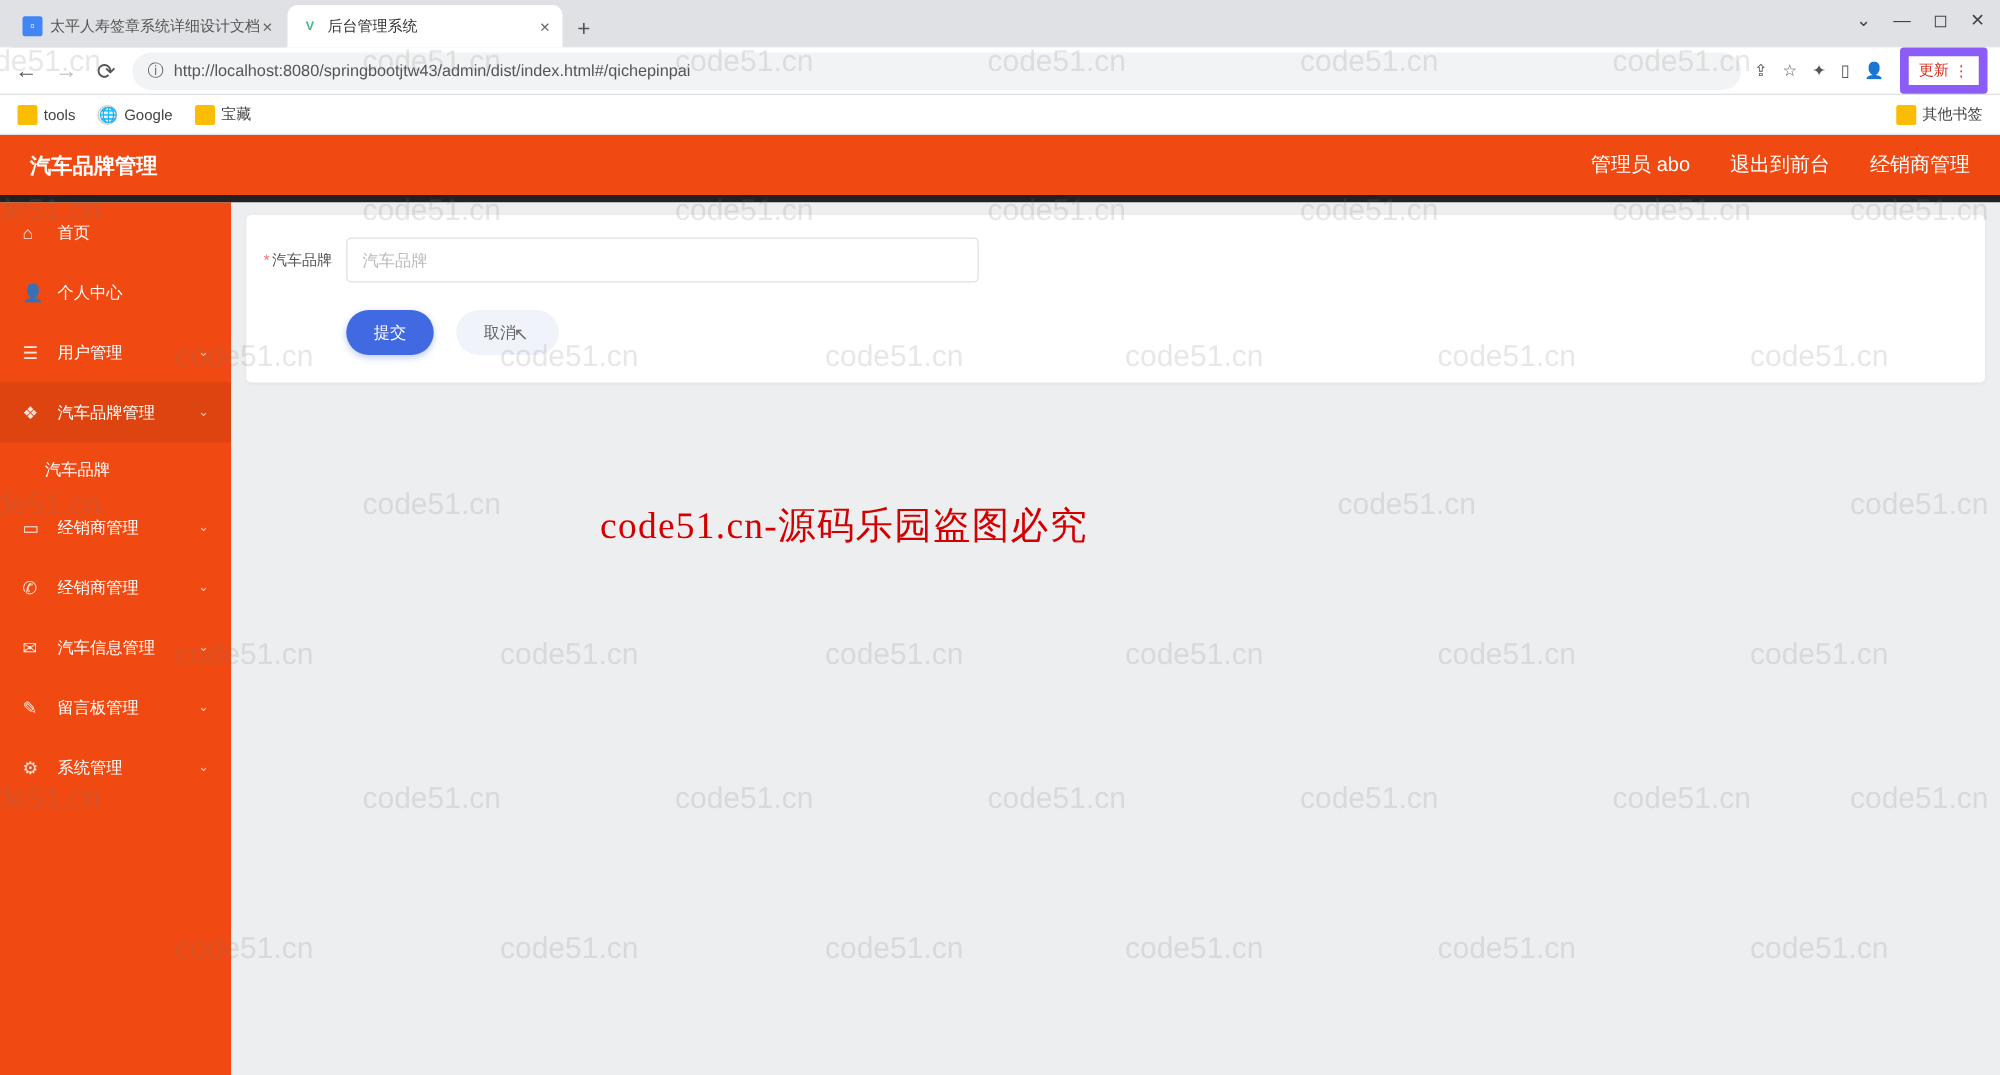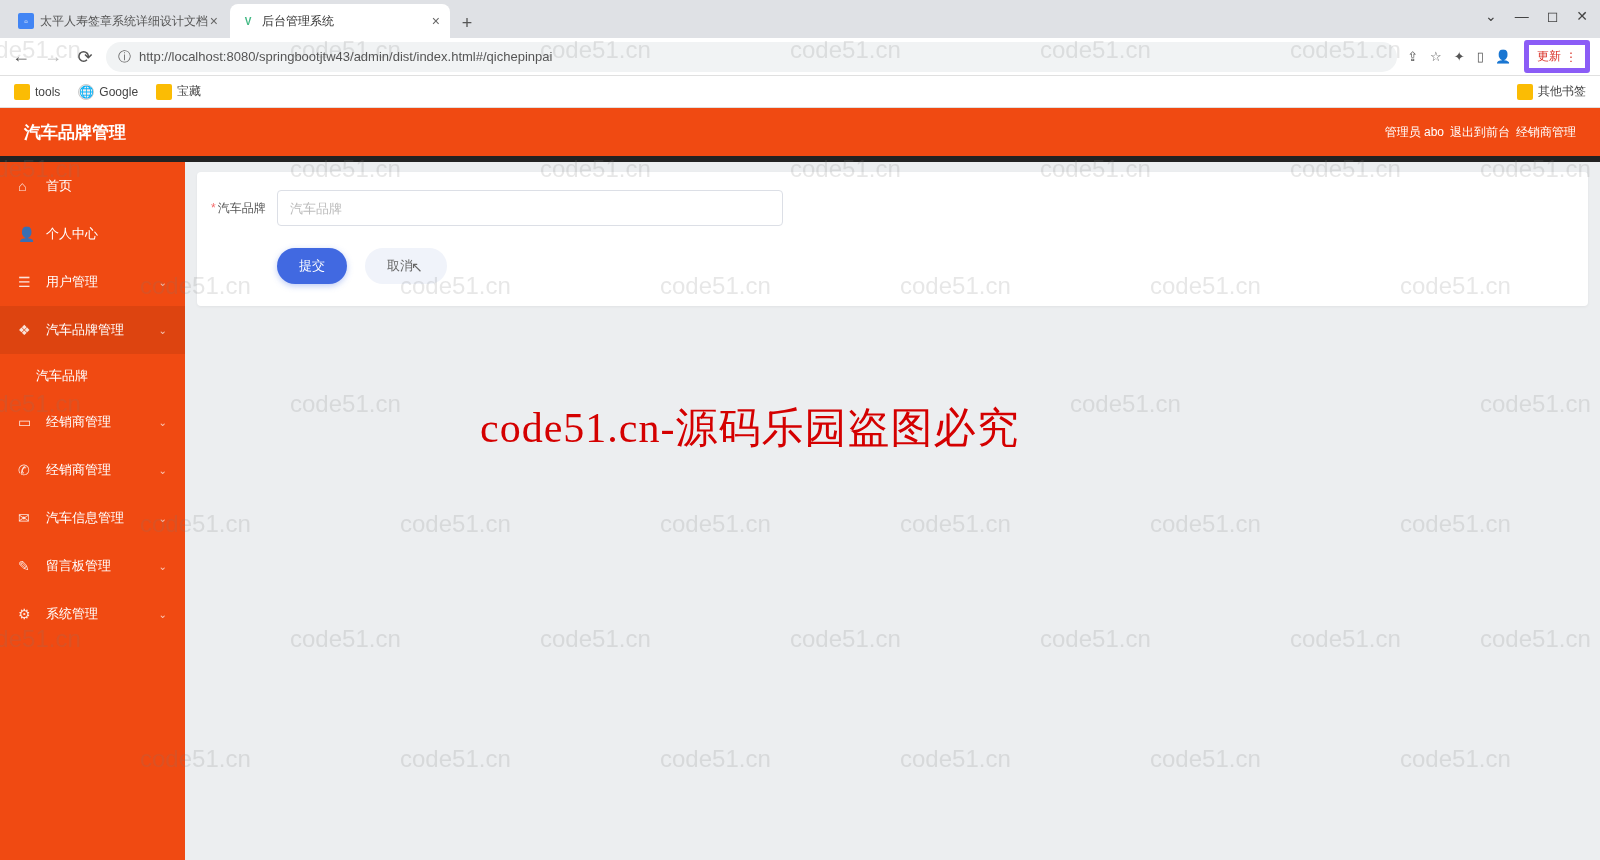--- a/index.html
+++ b/index.html
@@ -14,31 +14,31 @@
 .new-tab { width: 30px; height: 30px; display: flex; align-items: center; justify-content: center; color: #555; font-size: 18px; cursor: pointer; }
 .win-controls { margin-left: auto; display: flex; gap: 18px; padding-right: 12px; color: #444; font-size: 14px; align-items: center; height: 100%; padding-bottom: 6px; }
 .win-controls span { cursor: pointer; }
 
 .addr-bar { background: #fff; height: 38px; display: flex; align-items: center; padding: 0 10px; gap: 10px; border-bottom: 1px solid #e0e0e0; }
 .addr-bar .nav-btn { color: #555; font-size: 18px; cursor: pointer; width: 22px; text-align: center; }
 .addr-bar .nav-btn.disabled { color: #bbb; }
 .url-box { flex: 1; height: 30px; background: #f1f3f4; border-radius: 15px; display: flex; align-items: center; padding: 0 12px; color: #555; font-size: 13px; }
 .url-box .info-icon { margin-right: 8px; color: #666; }
 .addr-right { display: flex; align-items: center; gap: 12px; color: #555; }
-.addr-right .update-btn { border: 5px solid #8b5cf6; color: #d93025; padding: 3px 8px; border-radius: 3px; font-size: 12px; display: flex; align-items: center; gap: 4px; cursor: pointer; }
+.addr-right .update-btn { border: 7px solid #8b5cf6; color: #d93025; padding: 3px 8px; border-radius: 3px; font-size: 12px; display: flex; align-items: center; gap: 4px; cursor: pointer; }
 
 .bookmarks { background: #fff; height: 32px; display: flex; align-items: center; padding: 0 14px; gap: 18px; font-size: 12px; color: #444; border-bottom: 1px solid #e0e0e0; }
 .bookmarks .bm { display: flex; align-items: center; gap: 5px; cursor: pointer; }
 .bookmarks .bm .ico { width: 16px; height: 16px; border-radius: 2px; }
 .bookmarks .other { margin-left: auto; }
 
 
 .app-header { background: #f04a12; color: #fff; height: 48px; display: flex; align-items: center; padding: 0 24px; }
 .app-header .brand { font-size: 17px; font-weight: bold; }
-.app-header .right { margin-left: auto; display: flex; gap: 6px; font-size: 12px; }
+.app-header .right { margin-left: auto; display: flex; gap: 32px; font-size: 16px; }
 .app-header .right span { cursor: pointer; }
 
 .dark-strip { background: #222; height: 6px; }
 
 
 .layout { display: flex; height: calc(860px - 38px - 38px - 32px - 48px - 6px); }
 .sidebar { width: 185px; background: #f04a12; color: #fff; overflow-y: auto; }
 .s-item { height: 48px; display: flex; align-items: center; padding: 0 18px; cursor: pointer; font-size: 13px; }
 .s-item .s-icon { width: 18px; margin-right: 10px; opacity: 0.85; font-size: 14px; }
 .s-item .arrow { margin-left: auto; font-size: 10px; opacity: 0.7; }
@@ -59,21 +59,21 @@
 
 .btn-row { display: flex; gap: 18px; padding: 12px 14px 22px 80px; align-items: center; }
 .btn { height: 36px; padding: 0 22px; border-radius: 18px; border: none; font-size: 13px; cursor: pointer; }
 .btn.primary { background: #4169e1; color: #fff; box-shadow: 0 2px 6px rgba(65,105,225,0.35); }
 .btn.default { background: #f0f3fa; color: #666; }
 .cursor-hand { position: relative; left: -2px; top: 2px; font-size: 14px; }
 
 
 .watermark-layer { position: fixed; inset: 0; pointer-events: none; z-index: 999; }
 .wm { position: absolute; color: rgba(120,120,120,0.18); font-size: 24px; font-family: Arial; white-space: nowrap; }
-.wm-big { position: absolute; color: #d40000; font-size: 42px; font-weight: 500; font-family: "SimSun", serif; letter-spacing: 1px; }
+.wm-big { position: absolute; color: #d40000; font-size: 30px; font-weight: 500; font-family: "SimSun", serif; letter-spacing: 1px; }
 </style>
 </head>
 <body>
 
 <div class="browser-top">
   <div class="tab inactive">
     <span class="favicon" style="background:#4285f4;color:#fff">▫</span>
     <span>太平人寿签章系统详细设计文档</span>
     <span class="close">×</span>
   </div>

